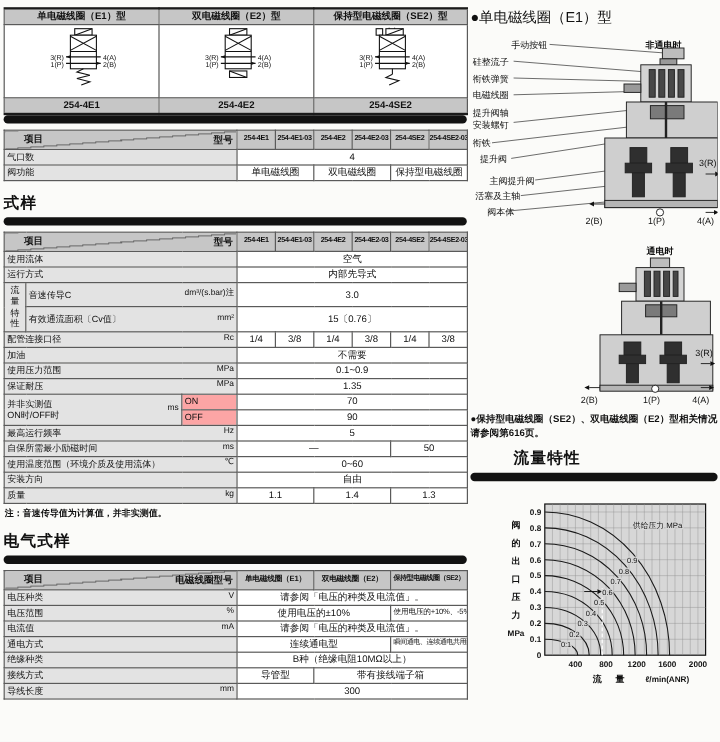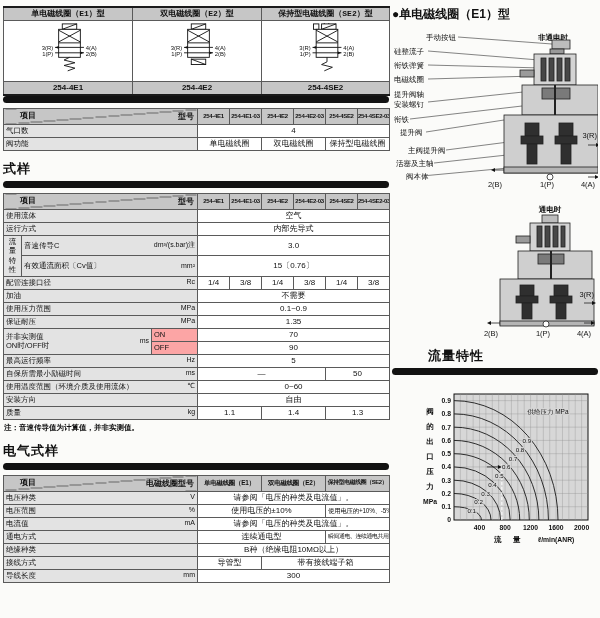--- a/index.html
+++ b/index.html
@@ -21,23 +21,23 @@
   .grp{background:#e3e3e3;font-size:7.5px;white-space:pre-line;text-align:center;}
   .sub{background:#fca5a5;font-size:7.5px;}
   .val{text-align:center;background:#fff;}
   .tight{font-size:5.9px;letter-spacing:-0.4px;white-space:nowrap;}
   .tight2{font-size:6.4px;letter-spacing:-0.2px;white-space:nowrap;}
   .corner{position:relative;background:#c6c6c6;
     background-image:linear-gradient(to bottom right,transparent 48.5%,#666 48.5%,#666 51.5%,transparent 51.5%);}
   .corner .cl{position:absolute;left:16px;top:2px;font-weight:bold;font-size:8px;}
   .corner .cr{position:absolute;right:3px;bottom:2px;font-weight:bold;font-size:8px;}
   .symrow td{height:58px;background:#fff;}
-  .symhdr{font-size:8px;font-family:Liberation Mono, monospace;}
+  .symhdr{font-size:8px;}
   .note{font-size:7.5px;margin:3px 0 0 1px;font-weight:bold;}
-  .rtitle{font-size:12px;font-weight:bold;margin:0 0 4px 0;}
+  .rtitle{font-size:12px;font-weight:normal;margin:0 0 4px 0;}
   .rnote{font-size:8px;font-weight:bold;line-height:1.35;margin:4px 0 2px 0;}
   svg{display:block;}
   svg text{font-family:"Liberation Sans","DejaVu Sans",sans-serif;}
 </style>
 </head>
 <body>
 
 <div class="page">
 
   <div class="colL">
@@ -555,20 +555,21 @@
         <polygon points="199,118 199,122 203,120"></polygon>
       </g>
       <g font-size="7.5" fill="#111">
         <text x="202" y="94" text-anchor="end">3(R)</text>
         <text x="99" y="133" text-anchor="middle">2(B)</text>
         <text x="151" y="133" text-anchor="middle">1(P)</text>
         <text x="192" y="133" text-anchor="middle">4(A)</text>
       </g>
     </svg>
 
+    <div class="rnote">●保持型电磁线圈（SE2）、双电磁线圈（E2）型相关情况请参阅第616页。</div>
 
     <div class="sec-title" style="margin-top:6px;margin-left:36px;">流量特性</div>
     <div class="sec-bar"></div>
 
     <svg id="flow-chart" width="206" height="200" viewBox="0 0 206 200">
         <rect x="62" y="14" width="134" height="126" fill="#d7d7d7" stroke="#111" stroke-width="1"></rect>
         <line x1="68.38095238095238" y1="14" x2="68.38095238095238" y2="140" stroke="#8f8f8f" stroke-width="0.35"></line>
         <line x1="74.76190476190476" y1="14" x2="74.76190476190476" y2="140" stroke="#8f8f8f" stroke-width="0.35"></line>
         <line x1="81.14285714285714" y1="14" x2="81.14285714285714" y2="140" stroke="#8f8f8f" stroke-width="0.35"></line>
         <line x1="87.52380952380952" y1="14" x2="87.52380952380952" y2="140" stroke="#8f8f8f" stroke-width="0.35"></line>

